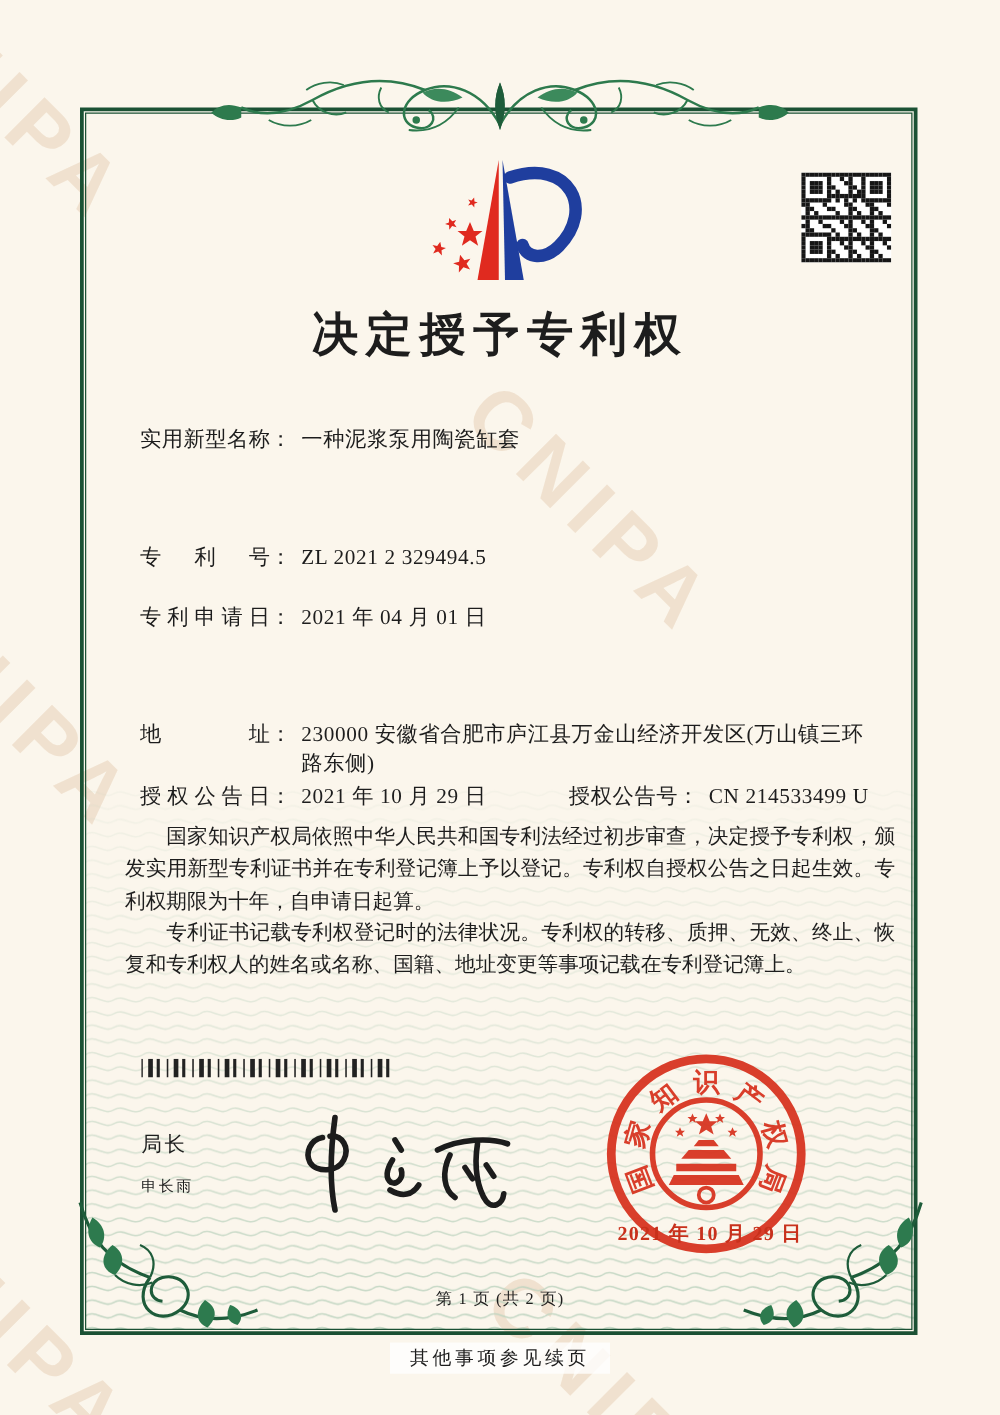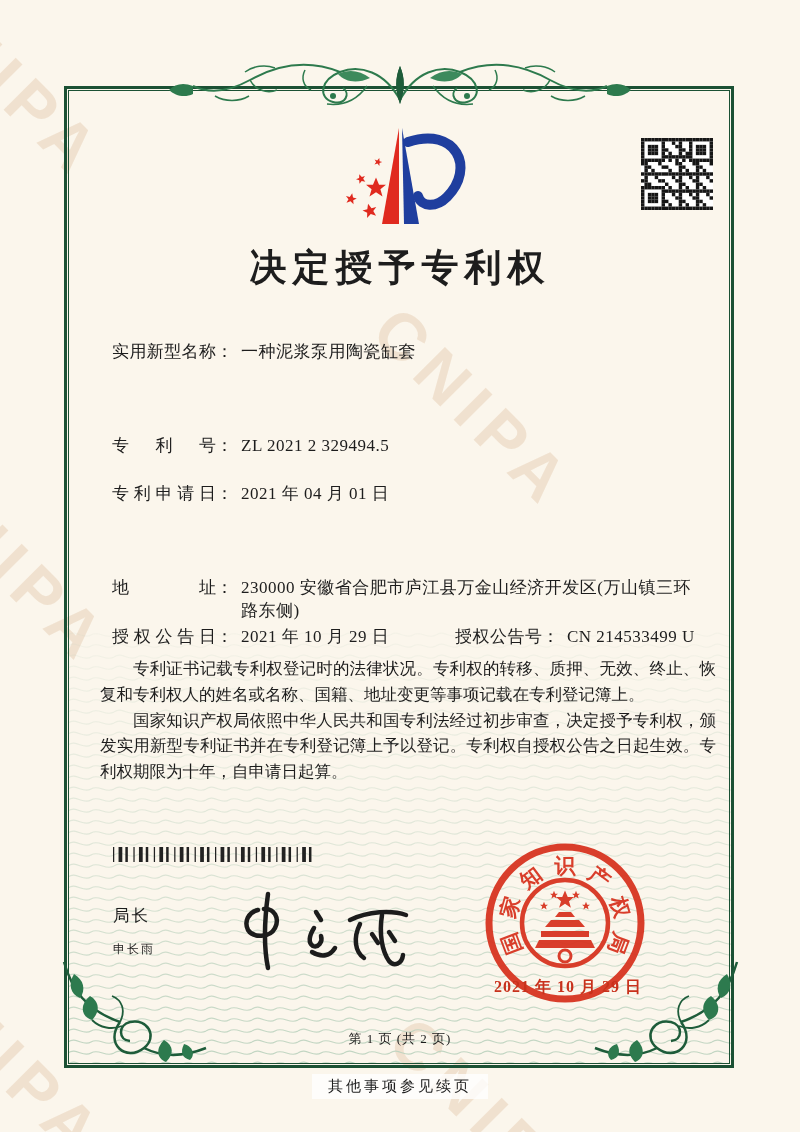--- a/index.html
+++ b/index.html
@@ -427,22 +427,22 @@
     <span class="flabel">地址</span><span class="fcolon">：</span><span class="fvalue addr-value">230000 安徽省合肥市庐江县万金山经济开发区(万山镇三环路东侧)</span>
   </div>
   <div class="frow" style="top:625px;">
     <span class="flabel">授权公告日</span><span class="fcolon">：</span><span class="fvalue">2021 年 10 月 29 日</span>
     <span class="grant2">
       <span class="flabel">授权公告号</span><span class="fcolon">：</span><span class="fvalue">CN 214533499 U</span>
     </span>
   </div>
 
   <div class="paras">
+    <p>国家知识产权局依照中华人民共和国专利法经过初步审查，决定授予专利权，颁发实用新型专利证书并在专利登记簿上予以登记。专利权自授权公告之日起生效。专利权期限为十年，自申请日起算。</p>
     <p>专利证书记载专利权登记时的法律状况。专利权的转移、质押、无效、终止、恢复和专利权人的姓名或名称、国籍、地址变更等事项记载在专利登记簿上。</p>
-    <p>国家知识产权局依照中华人民共和国专利法经过初步审查，决定授予专利权，颁发实用新型专利证书并在专利登记簿上予以登记。专利权自授权公告之日起生效。专利权期限为十年，自申请日起算。</p>
   </div>
 
   <svg class="barcode" id="barcode-svg" width="204" height="15">
       <rect x="0" y="0" width="1.25" height="15" fill="#222"></rect>
       <rect x="5.55" y="0" width="3.75" height="15" fill="#222"></rect>
       <rect x="12.35" y="0" width="2.5" height="15" fill="#222"></rect>
       <rect x="20.4" y="0" width="1.25" height="15" fill="#222"></rect>
       <rect x="25.949999999999996" y="0" width="3.75" height="15" fill="#222"></rect>
       <rect x="32.74999999999999" y="0" width="2.5" height="15" fill="#222"></rect>
       <rect x="40.79999999999999" y="0" width="1.25" height="15" fill="#222"></rect>

